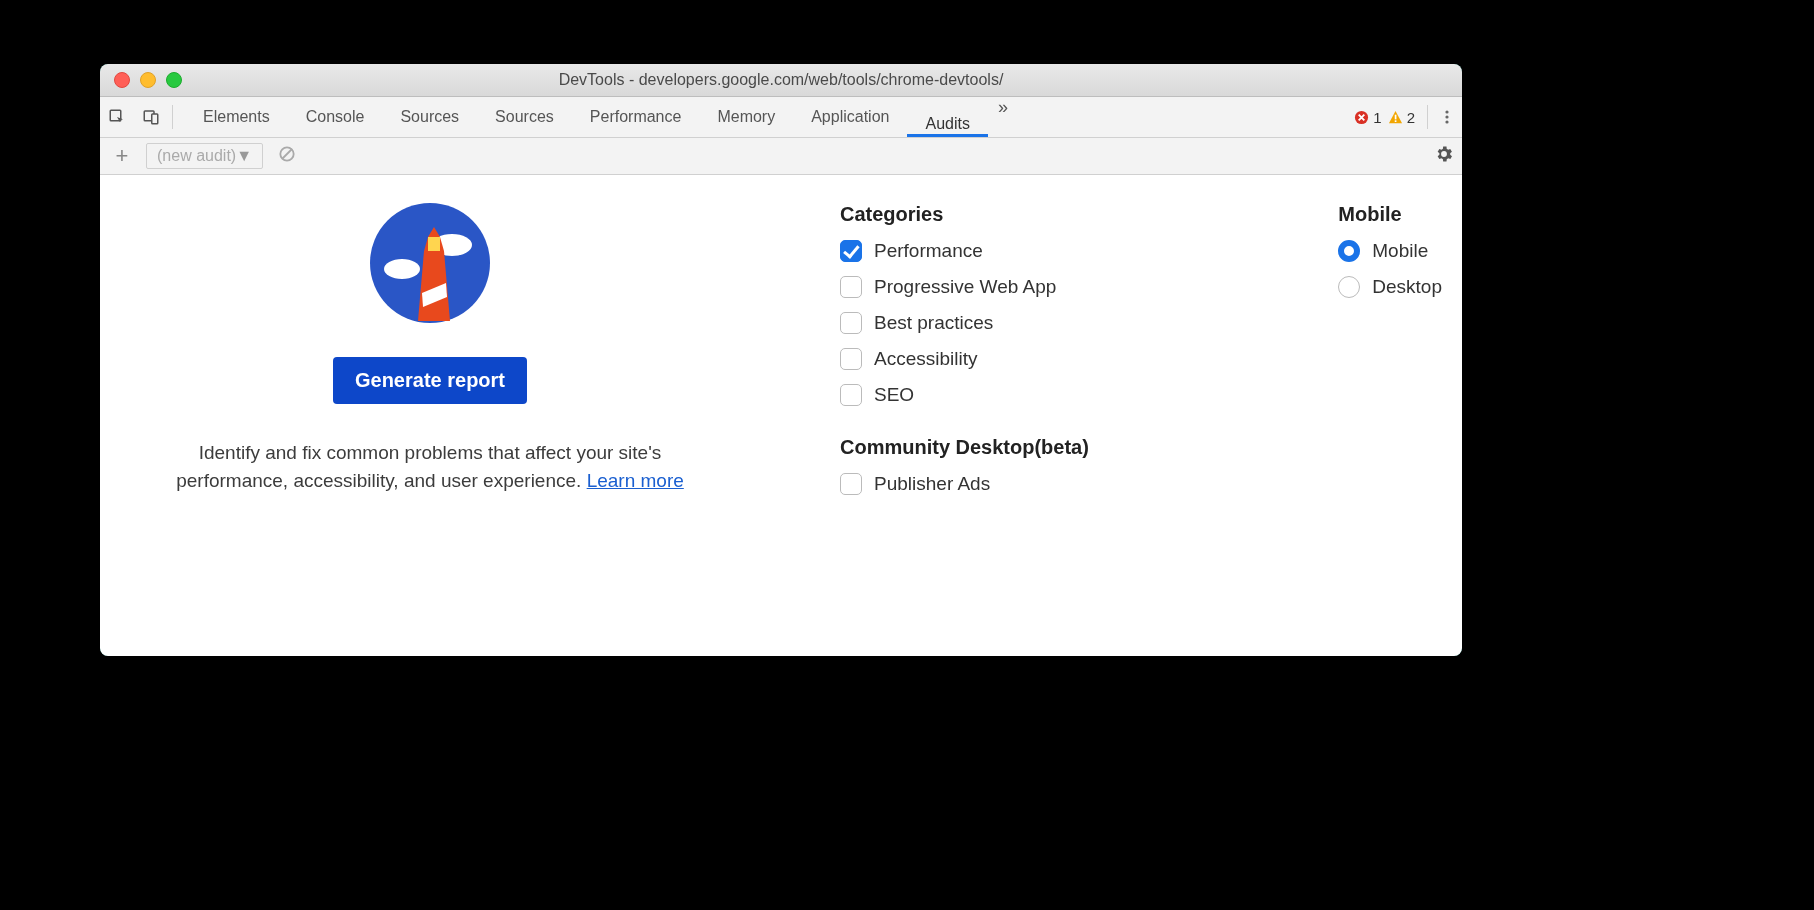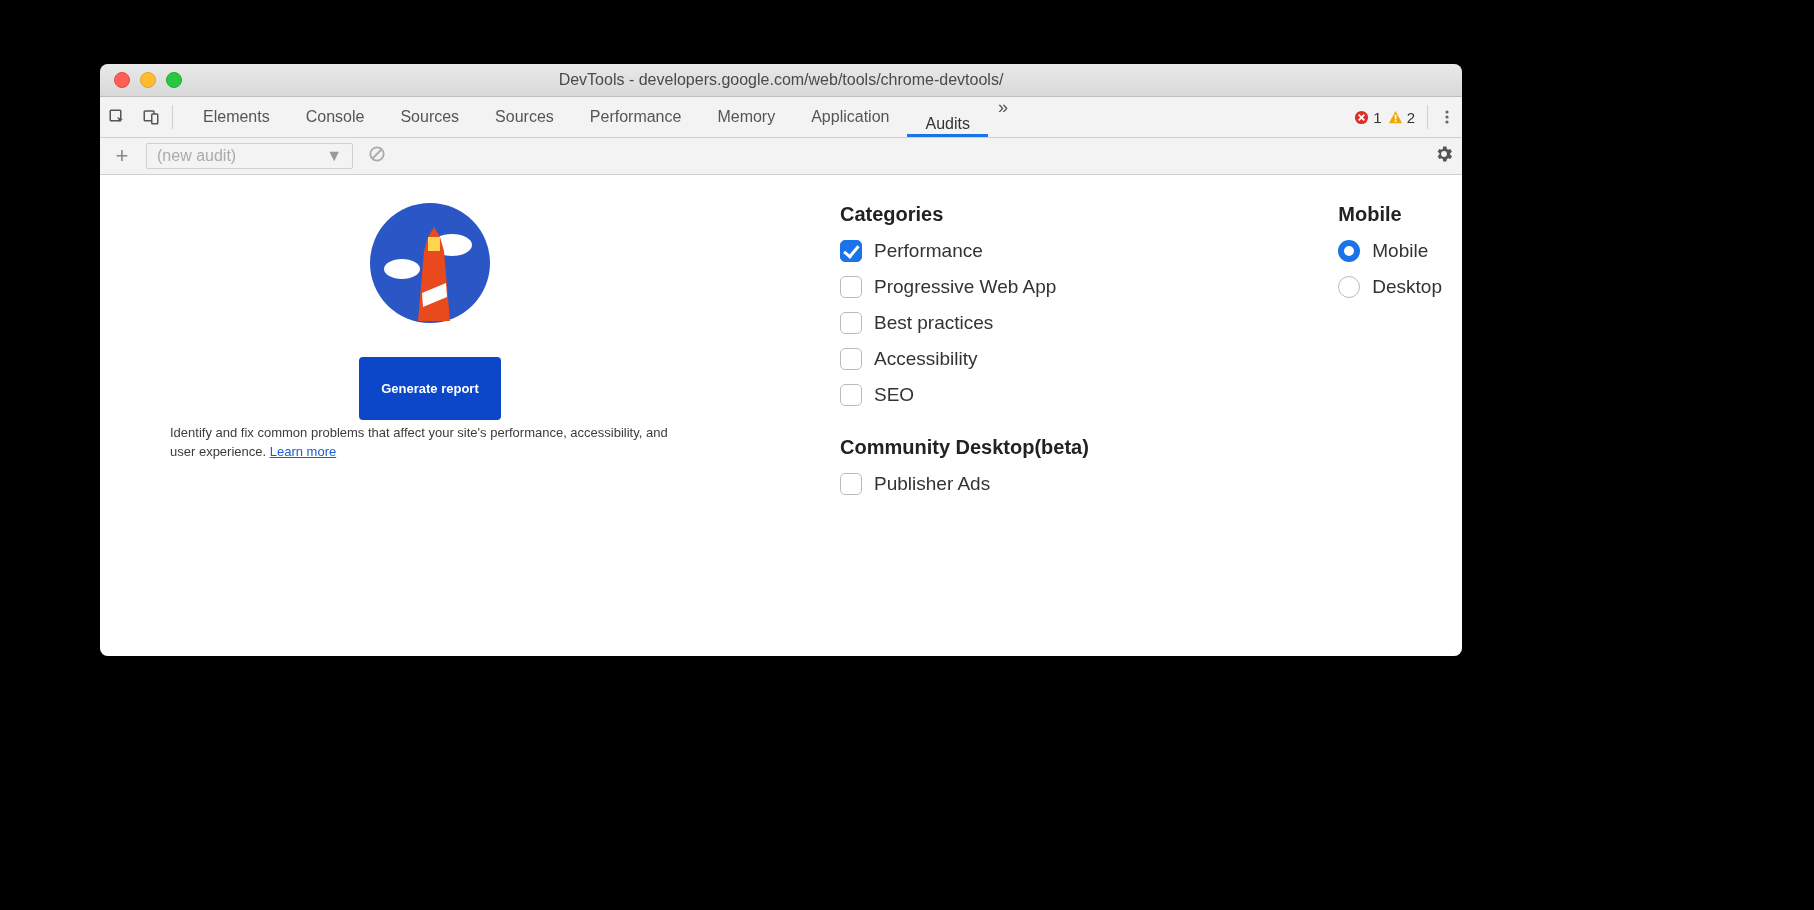--- a/index.html
+++ b/index.html
@@ -127,21 +127,20 @@
   }
   .toolbar .plus {
     font-size:22px;
     color:#888;
     width:24px;
     text-align:center;
   }
   .audit-select {
     display:flex;
     align-items:center;
-    gap: 90px;
     border:1px solid #d0d0d0;
     background:#fff0;
     color:#aaa;
     padding: 3px 10px;
     font-size:16px;
     border-radius:2px;
   }
   .audit-select .chev { color:#999; }
   .toolbar .clear-icon svg { width:20px;height:20px; color:#aaa; margin-left:8px; }
   .toolbar .spacer { flex:1; }
@@ -162,30 +161,30 @@
     align-items:center;
   }
   .lighthouse-logo {
     width: 120px; height:120px;
   }
   .generate-btn {
     margin-top: 34px;
     background:#0d47c9;
     color:#fff;
     border:none;
-    padding: 24px 22px;
-    font-size:13px;
+    padding: 12px 22px;
+    font-size:20px;
     font-weight:600;
     border-radius:4px;
   }
   .left-desc {
-    margin-top: 4px;
-    font-size: 13px;
+    margin-top: 35px;
+    font-size: 19px;
     color:#3c3c3c;
-    text-align:left;
+    text-align:center;
     max-width: 520px;
     line-height:1.45;
   }
   .left-desc a { color:#1a5fd0; text-decoration:underline; }
 
   .right-col {
     flex:1;
     display:flex;
     gap: 60px;
     padding-left: 100px;

